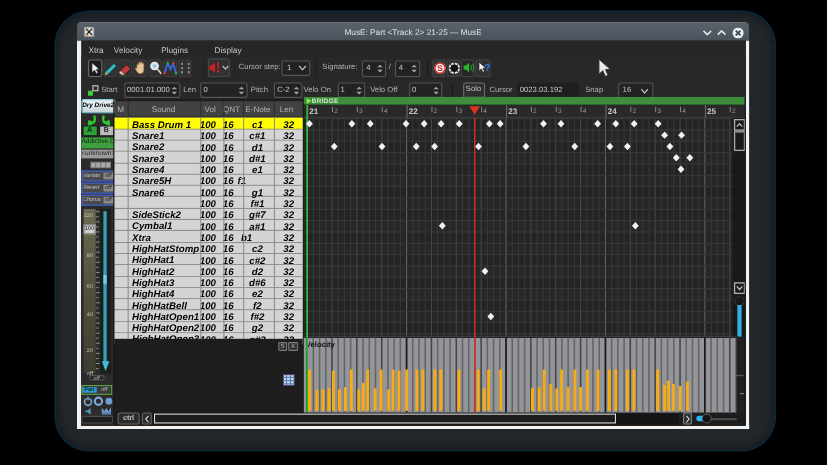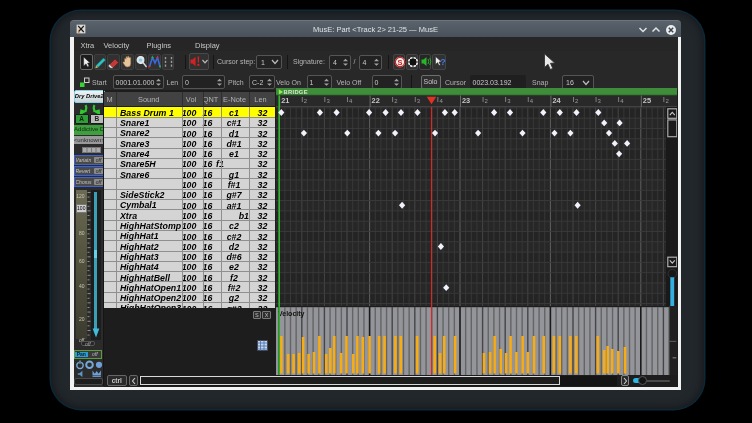--- a/index.html
+++ b/index.html
@@ -318,21 +318,21 @@
 <div style="position:absolute;left:104px;top:200.1px;width:170.5px;height:10.3px;background:#d4d4d4;border-bottom:1px solid #8f8f8f"></div>
 <div class="cell" style="position:absolute;left:120px;top:200.4px;width:62px;height:10px;overflow:hidden">Cymbal1</div>
 <div class="cell" style="position:absolute;left:174px;top:200.6px;width:30px;height:10px;text-align:center">100</div>
 <div class="cell" style="position:absolute;left:192.5px;top:200.6px;width:30px;height:10px;text-align:center">16</div>
 <div class="cell" style="position:absolute;left:219px;top:200.6px;width:30px;height:10px;text-align:center">a#1</div>
 <div class="cell" style="position:absolute;left:247.5px;top:200.6px;width:30px;height:10px;text-align:center">32</div>
 <div style="position:absolute;left:104px;top:210.4px;width:170.5px;height:10.3px;background:#d4d4d4;border-bottom:1px solid #8f8f8f"></div>
 <div class="cell" style="position:absolute;left:120px;top:210.7px;width:62px;height:10px;overflow:hidden">Xtra</div>
 <div class="cell" style="position:absolute;left:174px;top:210.9px;width:30px;height:10px;text-align:center">100</div>
 <div class="cell" style="position:absolute;left:192.5px;top:210.9px;width:30px;height:10px;text-align:center">16</div>
-<div class="cell" style="position:absolute;left:219px;top:210.9px;width:30px;height:17px;text-align:right">b1</div>
+<div class="cell" style="position:absolute;left:219px;top:210.9px;width:30px;height:17px;text-align:left">b1</div>
 <div class="cell" style="position:absolute;left:247.5px;top:210.9px;width:30px;height:10px;text-align:center">32</div>
 <div style="position:absolute;left:104px;top:220.7px;width:170.5px;height:10.3px;background:#d4d4d4;border-bottom:1px solid #8f8f8f"></div>
 <div class="cell" style="position:absolute;left:120px;top:221.0px;width:62px;height:10px;overflow:hidden">HighHatStomp</div>
 <div class="cell" style="position:absolute;left:174px;top:221.2px;width:30px;height:10px;text-align:center">100</div>
 <div class="cell" style="position:absolute;left:192.5px;top:221.2px;width:30px;height:10px;text-align:center">16</div>
 <div class="cell" style="position:absolute;left:219px;top:221.2px;width:30px;height:10px;text-align:center">c2</div>
 <div class="cell" style="position:absolute;left:247.5px;top:221.2px;width:30px;height:10px;text-align:center">32</div>
 <div style="position:absolute;left:104px;top:231.0px;width:170.5px;height:10.3px;background:#d4d4d4;border-bottom:1px solid #8f8f8f"></div>
 <div class="cell" style="position:absolute;left:120px;top:231.3px;width:62px;height:10px;overflow:hidden">HighHat1</div>
 <div class="cell" style="position:absolute;left:174px;top:231.5px;width:30px;height:10px;text-align:center">100</div>

